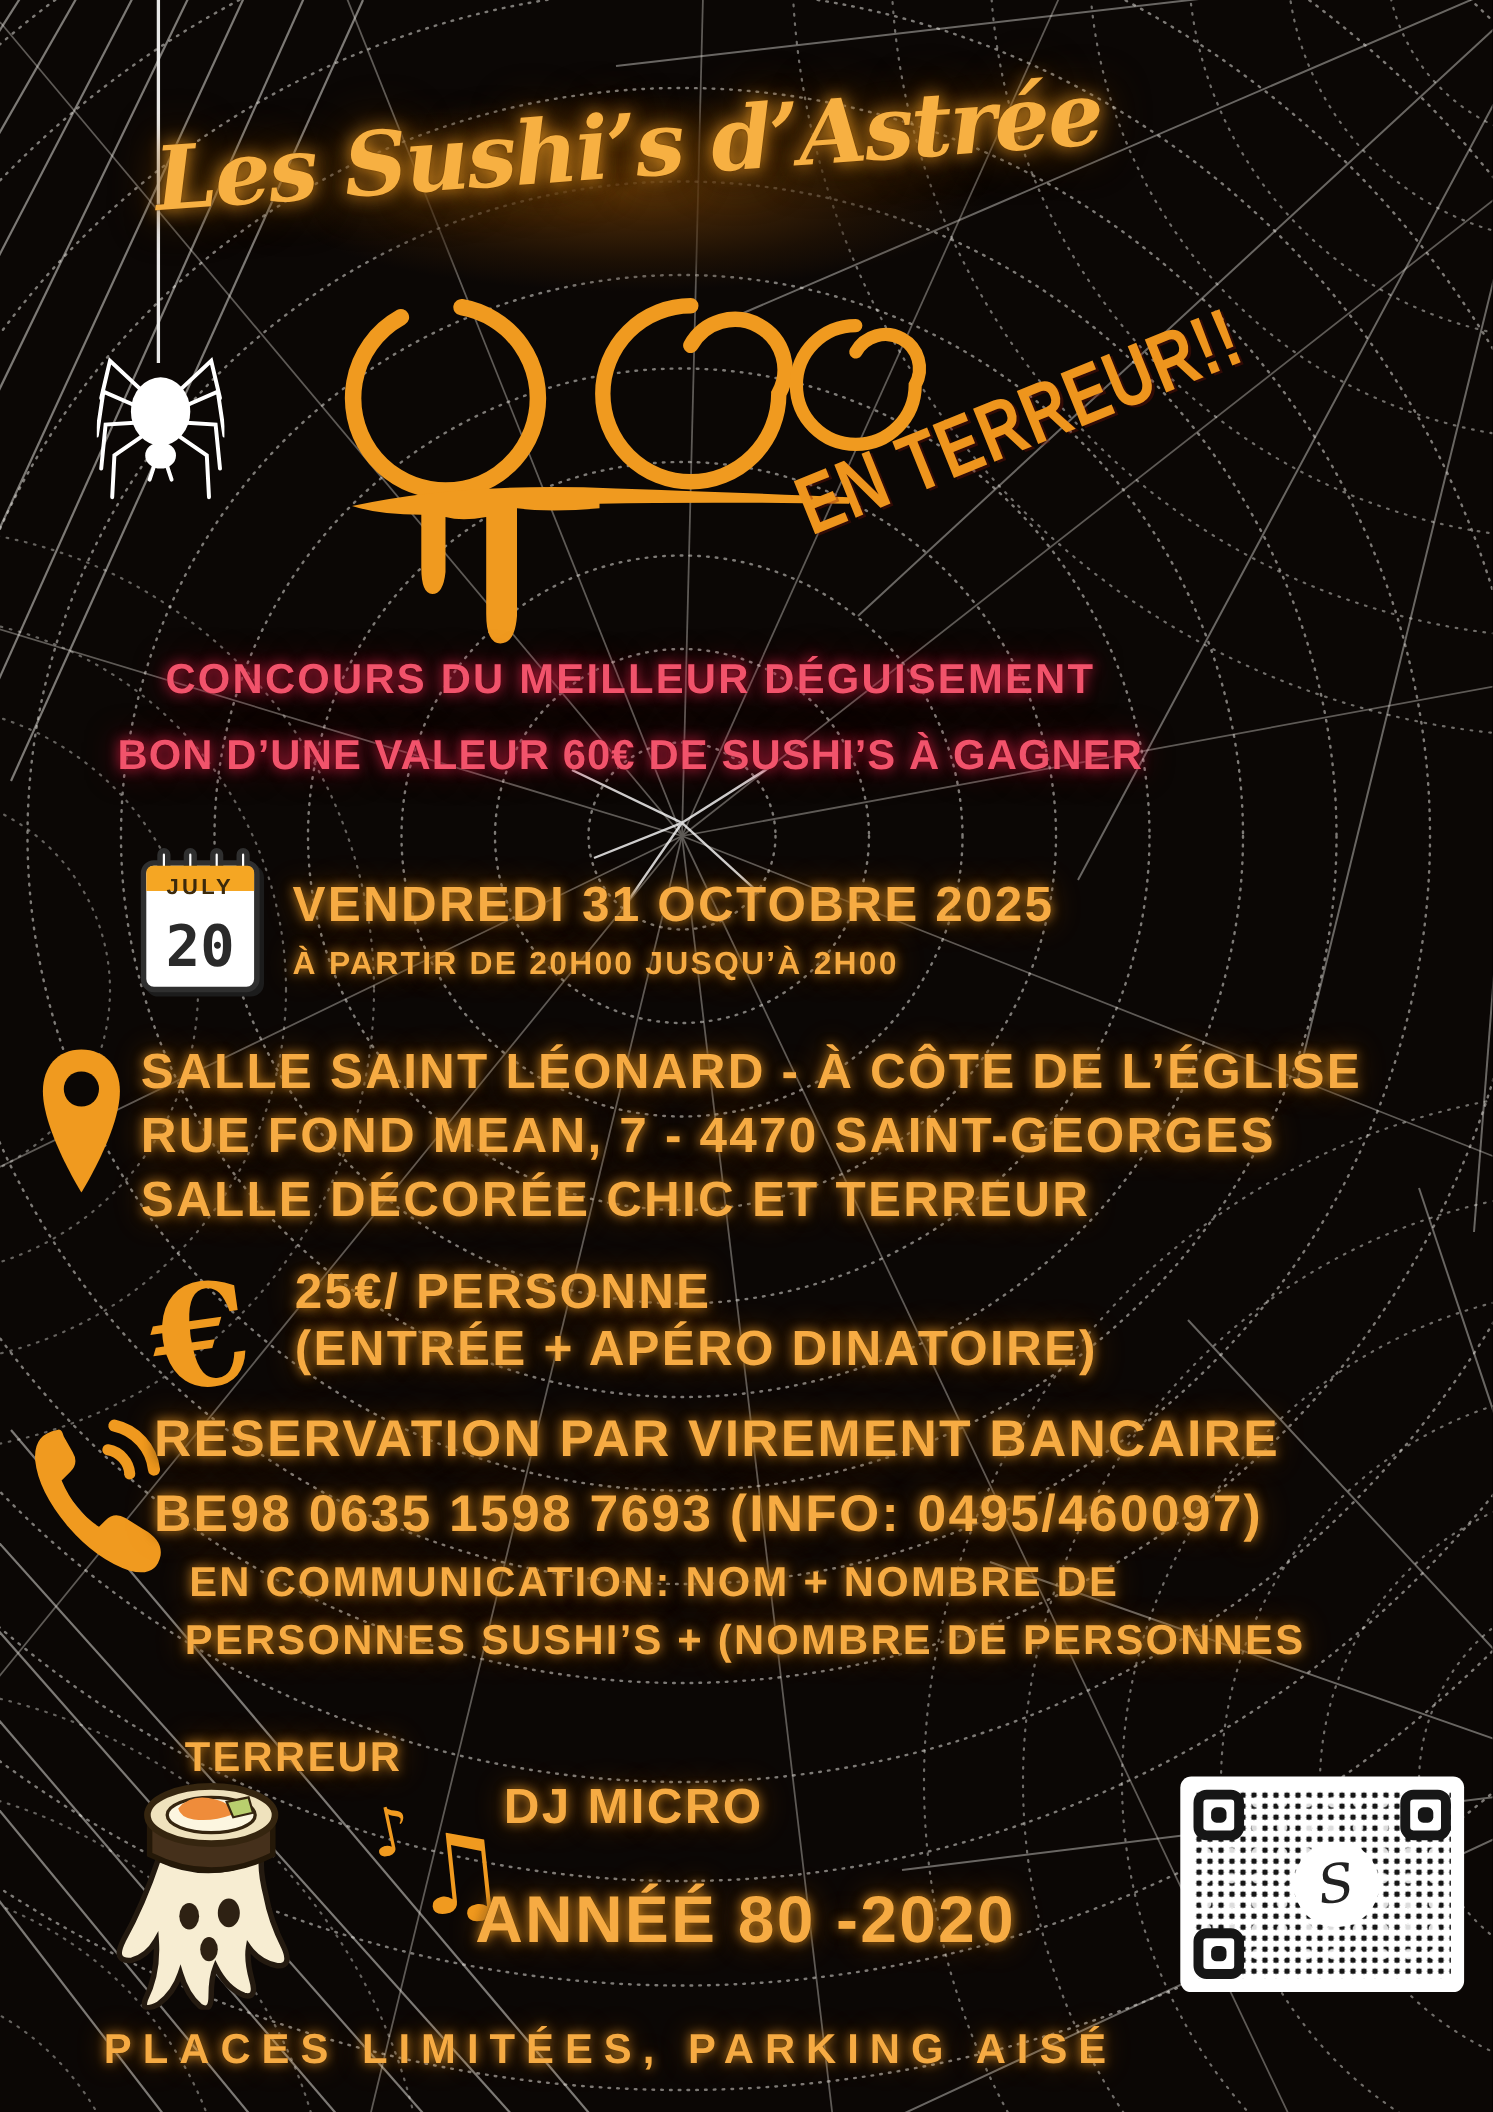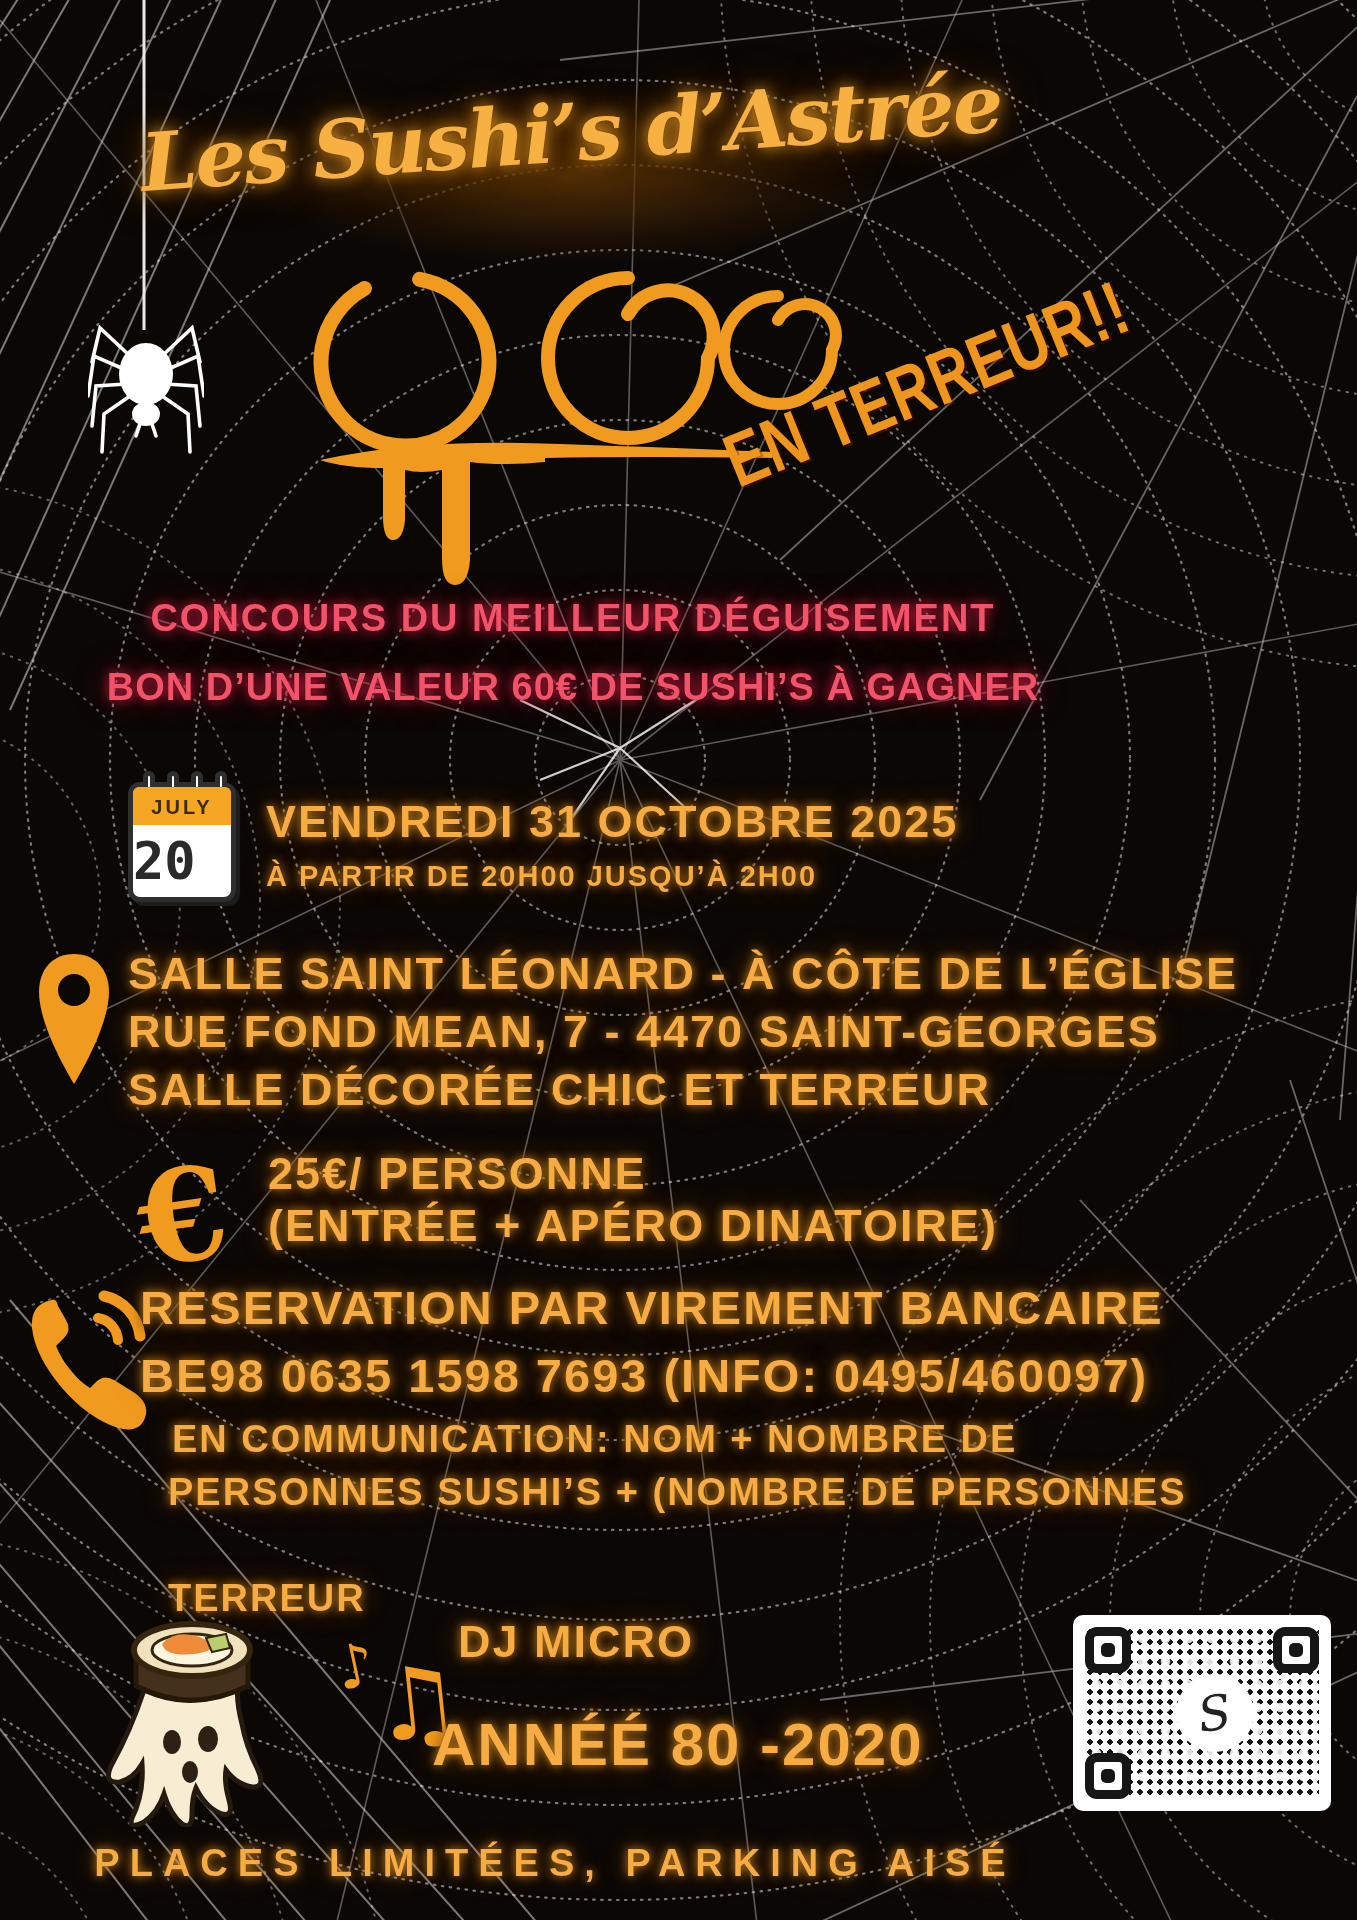--- a/index.html
+++ b/index.html
@@ -19,23 +19,23 @@
   .title-glow{position:absolute;left:150px;top:60px;width:840px;height:230px;
         background:radial-gradient(closest-side,rgba(96,54,8,.85),rgba(48,26,4,.45) 55%,transparent 78%);}
   .subtitle{position:absolute;left:728px;top:430px;transform:rotate(-22deg) scaleY(1.3);transform-origin:left center;
         font-weight:700;font-size:58px;letter-spacing:1px;color:#ee951d;white-space:nowrap;
         text-shadow:2px 2px 0 rgba(120,20,8,.35);}
 
   
   .cal{position:absolute;left:128px;top:782px;width:108px;height:120px;background:#fff;border:5px solid #2f2f2f;border-radius:12px;
        box-shadow:4px 4px 0 #1c1c1c;}
   .cal .ring{position:absolute;top:-16px;width:12px;height:26px;background:#fff;border:5px solid #2f2f2f;border-radius:6px;}
-  .cal-header{position:absolute;left:0;top:0;width:100%;height:38px;background:#f5a623;border-radius:6px 6px 0 0;
+  .cal-header{position:absolute;left:0;top:0;width:100%;height:23px;background:#f5a623;border-radius:6px 6px 0 0;
        color:#3c2a0c;font-weight:700;font-size:20px;letter-spacing:3px;text-align:center;line-height:40px;}
-  .cal-day{position:absolute;left:0;top:38px;width:100%;height:52px;line-height:72px;
+  .cal-day{position:absolute;left:0;top:38px;width:100%;height:52px;text-align:center;line-height:72px;
        font-family:"DejaVu Sans Mono",monospace;font-weight:700;font-size:52px;color:#2a2a2a;}
 
   
   .euro{position:absolute;left:138px;top:1152px;font-family:"DejaVu Serif",serif;font-weight:700;font-size:128px;line-height:1;
         color:#f09a1f;transform:rotate(-8deg);}
   .note{position:absolute;color:#f09a1f;font-family:"DejaVu Sans",sans-serif;line-height:1;}
 
   
   .qr{position:absolute;left:1073px;top:1615px;width:258px;height:196px;background:#fff;border-radius:10px;}
   .qr-dots{position:absolute;inset:12px;background-image:radial-gradient(#161616 36%,transparent 40%);background-size:10px 10px;}

